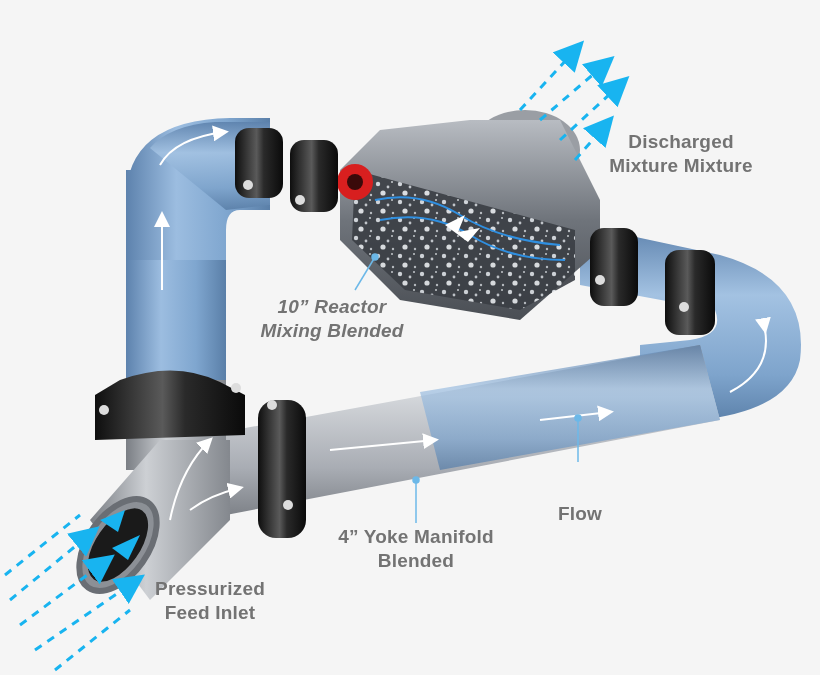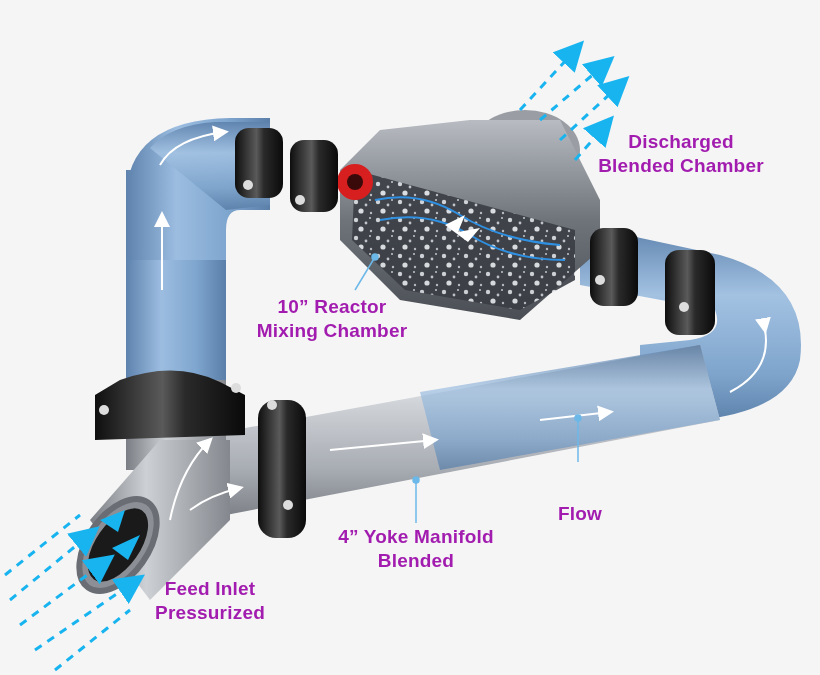--- a/index.html
+++ b/index.html
@@ -1,19 +1,19 @@
 <!DOCTYPE html>
 <html><head>
 <meta charset="utf-8">
 <style>
   html, body { margin:0; padding:0; }
   body { width:820px; height:675px; background:#f5f5f5; overflow:hidden; position:relative;
          font-family:"Liberation Sans", sans-serif; }
   #stage { position:absolute; left:0; top:0; width:820px; height:675px; }
-  .label { position:absolute; font-weight:bold; font-size:19px; color:#a21caf; text-align:center;
+  .label { position:absolute; font-weight:bold; font-size:19px; color:#737373; text-align:center;
            line-height:24px; letter-spacing:0.2px; }
   .label span { display:block; }
 </style>
 </head>
 <body>
 
 <div id="stage">
 <svg width="820" height="675" viewBox="0 0 820 675" xmlns="http://www.w3.org/2000/svg">
   <defs>
     <linearGradient id="blueV" x1="0" y1="0" x2="1" y2="0">
@@ -160,30 +160,30 @@
         <circle cx="375" cy="257" r="3" fill="#6cb8e8"></circle>
     <line x1="416" y1="480" x2="416" y2="523"></line>
         <circle cx="416" cy="480" r="3" fill="#6cb8e8"></circle>
     <line x1="578" y1="418" x2="578" y2="462"></line>
         <circle cx="578" cy="418" r="3" fill="#6cb8e8"></circle>
   </g>
 </svg>
 
   <div class="label" style="left:586px; top:130px; width:190px;">
     <span>Discharged</span>
-    <span>Blended Chamber</span>
+    <span>Mixture Mixture</span>
   </div>
-  <div class="label" style="left:232px; top:295px; width:200px;">
+  <div class="label" style="left:232px; top:295px; width:200px;font-style:italic;">
     <span>10” Reactor</span>
-    <span>Mixing Chamber</span>
+    <span>Mixing Blended</span>
   </div>
   <div class="label" style="left:540px; top:465px; width:80px;margin-top:37px;">
     <span>Flow</span>
   </div>
   <div class="label" style="left:316px; top:525px; width:200px;">
     <span>4” Yoke Manifold</span>
     <span>Blended</span>
   </div>
   <div class="label" style="left:135px; top:577px; width:150px;">
+    <span>Pressurized</span>
     <span>Feed Inlet</span>
-    <span>Pressurized</span>
   </div>
 </div>
 
 </body></html>

